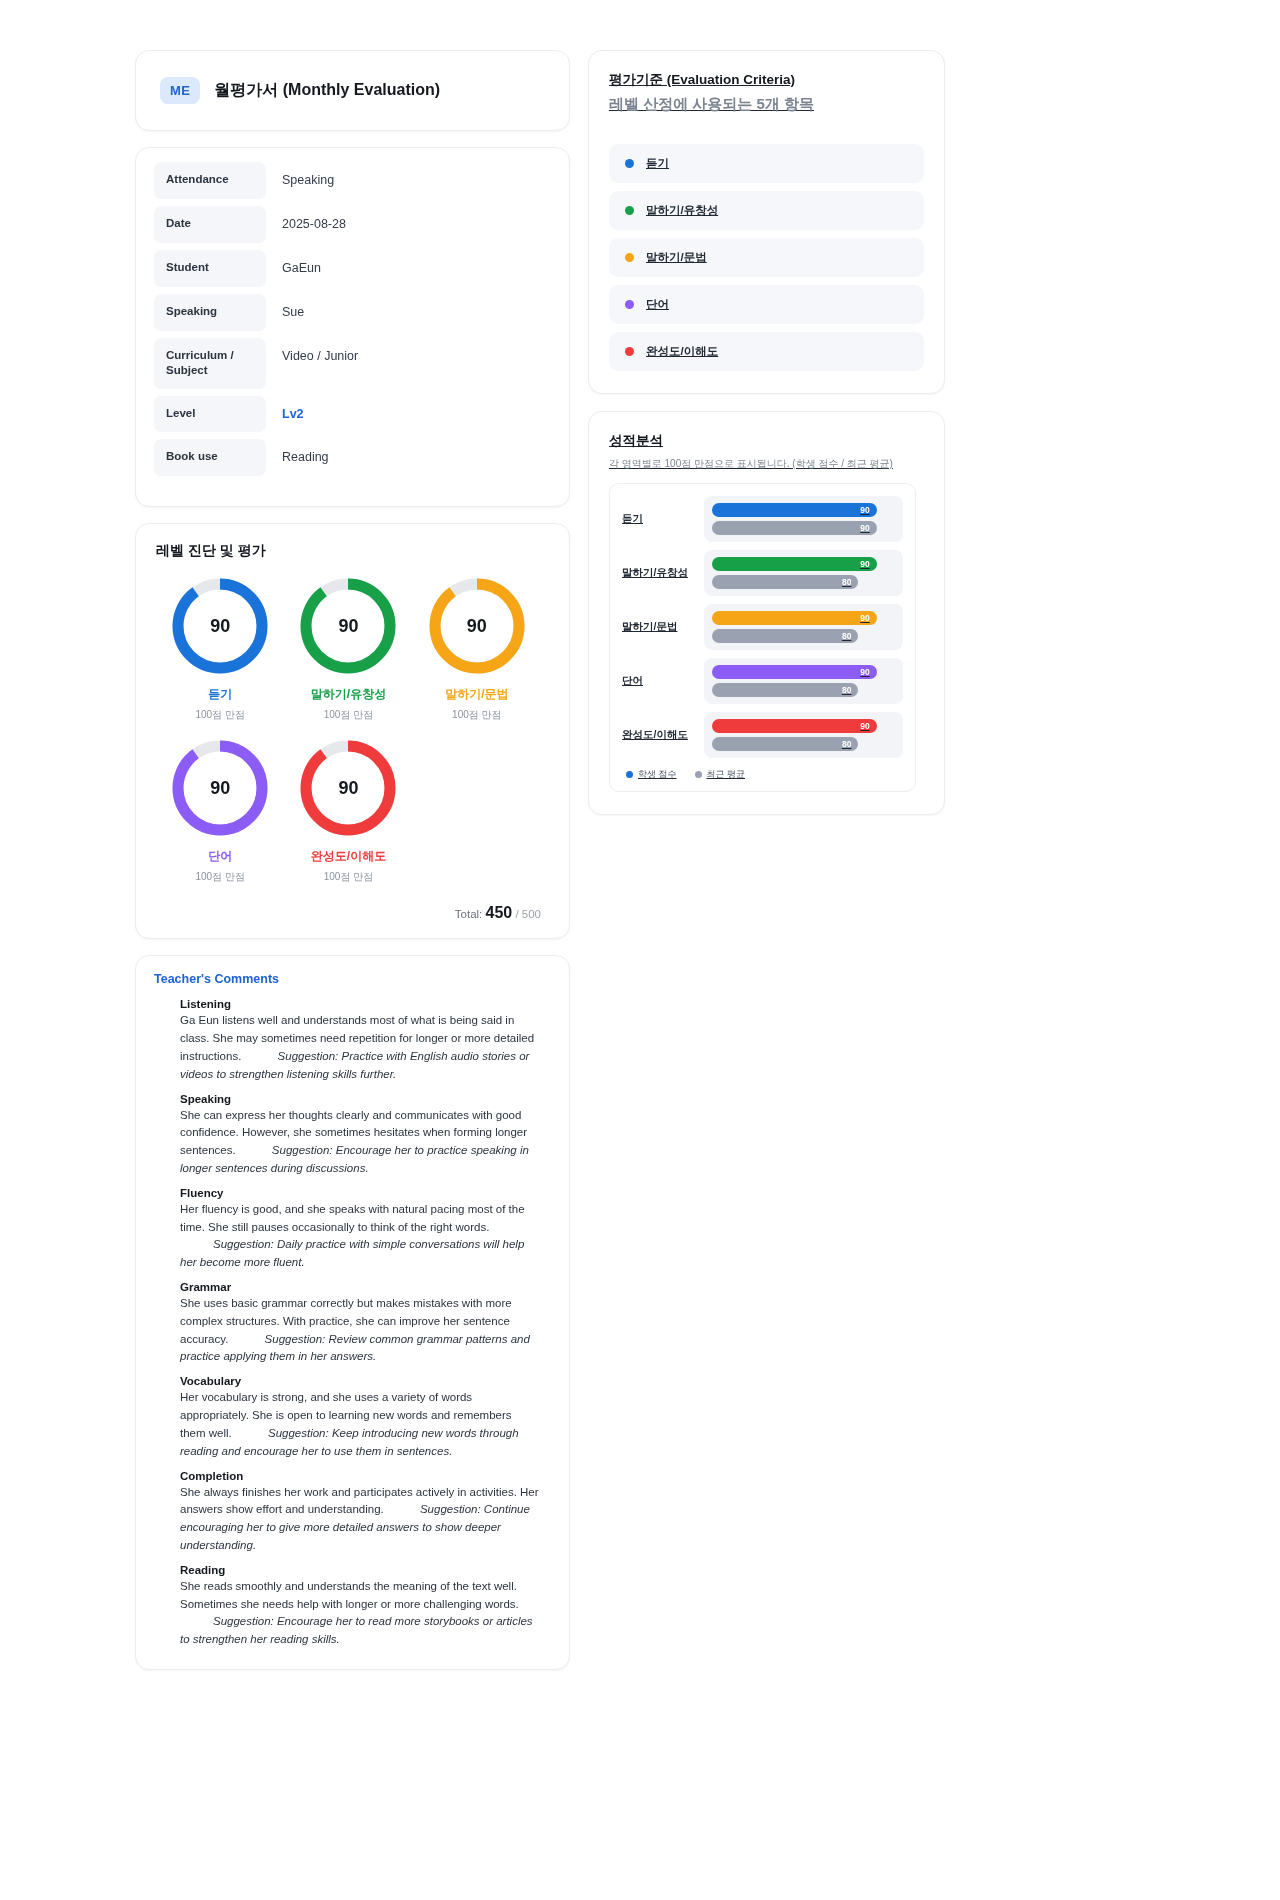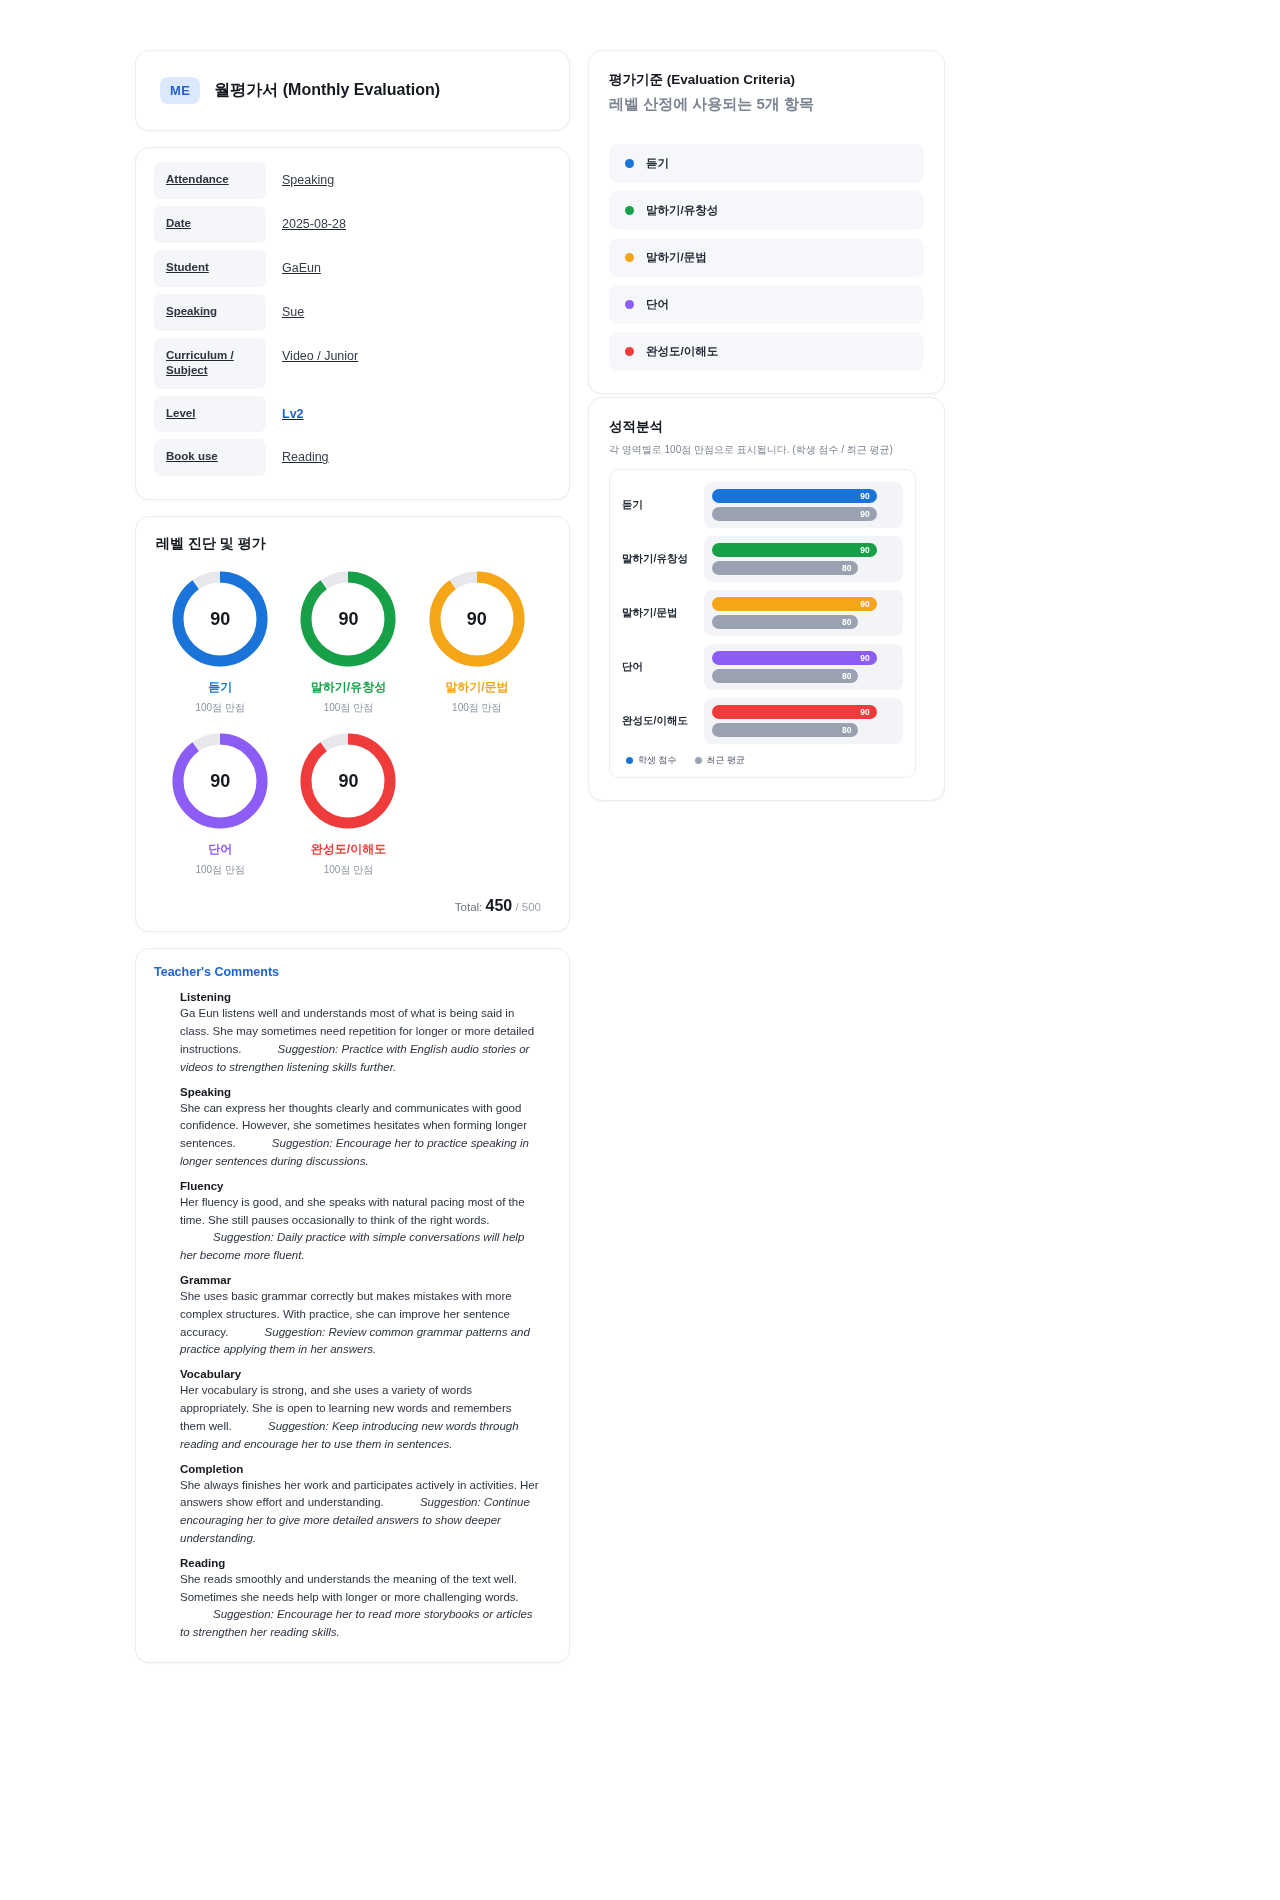--- a/index.html
+++ b/index.html
@@ -17,21 +17,21 @@
     padding: 50px 0 0 0;
   }
   .columns {
     display: flex;
     align-items: flex-start;
     gap: 18px;
     padding-left: 135px;
     padding-right: 330px;
   }
   .col-left { width: 435px; flex: 0 0 435px; display: flex; flex-direction: column; gap: 16px; }
-  .col-right { width: 357px; flex: 0 0 357px; display: flex; flex-direction: column; gap: 3px; }
+  .col-right { width: 357px; flex: 0 0 357px; display: flex; flex-direction: column; gap: 17px; text-decoration: underline; }
 
   .card {
     background: #ffffff;
     border: 1px solid #ececf1;
     border-radius: 14px;
     box-shadow: 0 1px 2px rgba(16,24,40,0.04);
   }
 
   
   .header-card { padding: 26px 24px; display: flex; align-items: center; gap: 14px; }
@@ -41,21 +41,21 @@
     font-size: 13px;
     font-weight: 700;
     letter-spacing: .4px;
     border-radius: 8px;
     padding: 7px 10px;
     line-height: 1;
   }
   .header-title { font-size: 16px; font-weight: 700; color: #14181f; }
 
   
-  .info-card { padding: 14px 18px 16px 18px; text-decoration: underline; }
+  .info-card { padding: 14px 18px 23px 18px; }
   .info-row { display: flex; align-items: stretch; margin-bottom: 7px; }
   .info-label {
     width: 112px;
     flex: 0 0 112px;
     background: #f5f6f9;
     border-radius: 7px;
     font-size: 11.5px;
     font-weight: 700;
     color: #2c3440;
     padding: 10px 12px;

